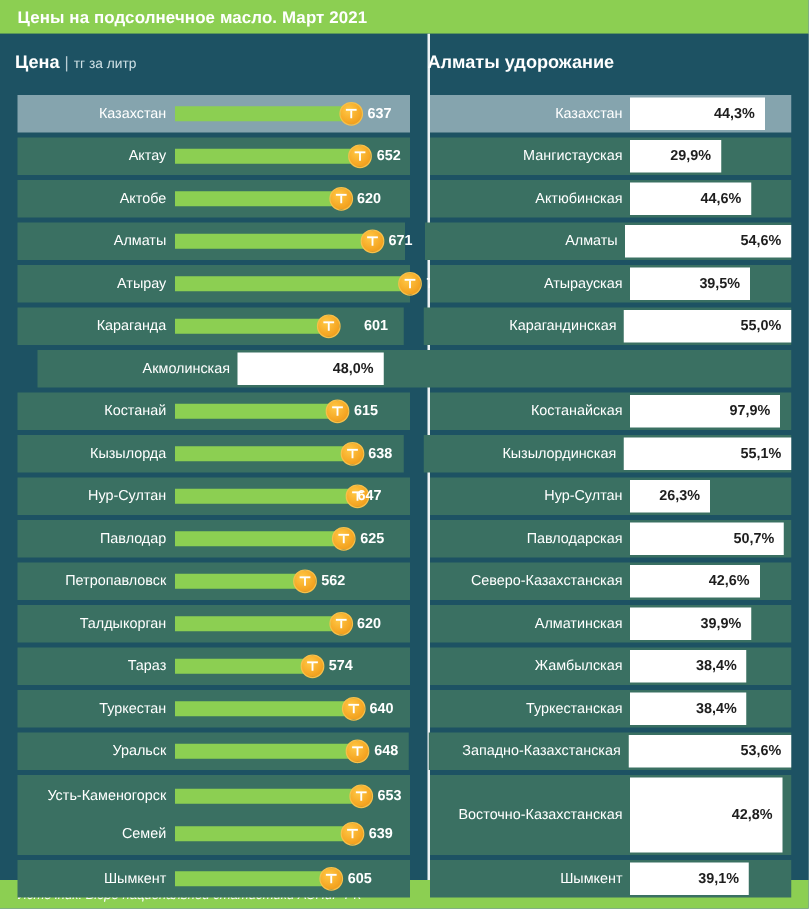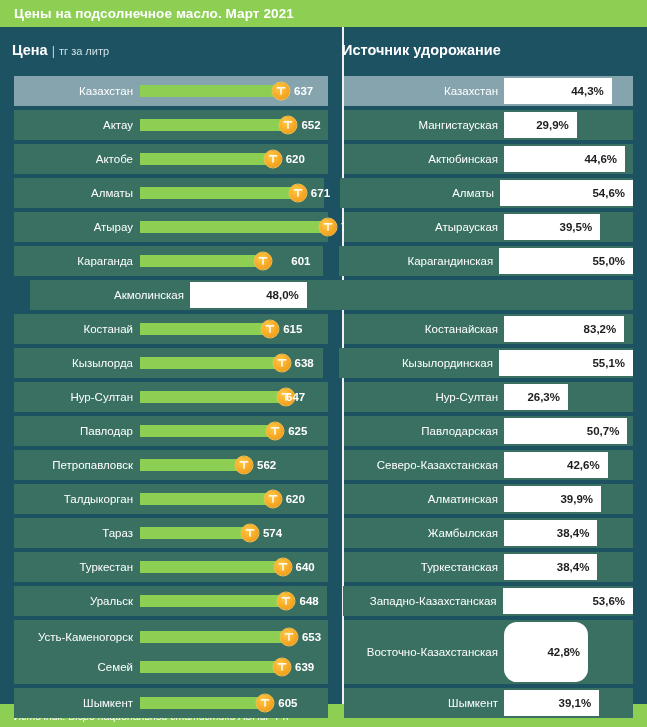--- a/index.html
+++ b/index.html
@@ -238,21 +238,21 @@
     <span class="title-text">Цены на подсолнечное масло. Март 2021</span>
   </div>
 
   <div class="col-header">
     <div class="col-left">
       <span class="hdr-strong">Цена</span>
       <span class="hdr-sep">|</span>
       <span class="hdr-sub">тг за литр</span>
     </div>
     <div class="col-right">
-      <span class="hdr-strong">Источник удорожание</span>
+      <span class="hdr-strong">Алматы удорожание</span>
     </div>
   </div>
 
   <div class="board">
     <div class="divider-line"></div>
     <div id="rows-host">
         <div class="row highlight">
           <div class="cell-left">
             <div class="subrow">
               <div class="name-left">Казахстан</div>
@@ -317,21 +317,21 @@
                   </svg>
                 </div>
                 <div class="value-left" style="left: 145.659px;">620</div>
               </div>
             </div>
           </div>
           <div class="cell-gap"></div>
           <div class="cell-right">
             <div class="name-right">Актюбинская</div>
             <div class="pct-track">
-              <div class="bar-white" style="width: 121px;">
+              <div class="bar-white" style="width: 97px;">
                 <span class="pct-value">44,6%</span>
               </div>
             </div>
           </div>
         </div>
         <div class="row">
           <div class="cell-left">
             <div class="subrow">
               <div class="name-left">Алматы</div>
               <div class="bar-wrap">
@@ -433,21 +433,21 @@
                 </div>
                 <div class="value-left" style="left: 143.188px;">615</div>
               </div>
             </div>
           </div>
           <div class="cell-gap"></div>
           <div class="cell-right">
             <div class="name-right">Костанайская</div>
             <div class="pct-track">
               <div class="bar-white" style="width: 120.207px;">
-                <span class="pct-value">83,2%</span>
+                <span class="pct-value">97,9%</span>
               </div>
             </div>
           </div>
         </div>
         <div class="row">
           <div class="cell-left">
             <div class="subrow">
               <div class="name-left">Кызылорда</div>
               <div class="bar-wrap">
                 <div class="bar-green" style="width: 141.553px;"></div>
@@ -679,21 +679,21 @@
                   </svg>
                 </div>
                 <div class="value-left" style="left: 155.047px;">639</div>
               </div>
             </div>
           </div>
           <div class="cell-gap"></div>
           <div class="cell-right">
             <div class="name-right">Восточно-Казахстанская</div>
             <div class="pct-track">
-              <div class="bar-white" style="width: 84px; border-radius: 13px;">
+              <div class="bar-white" style="width: 122px;">
                 <span class="pct-value">42,8%</span>
               </div>
             </div>
           </div>
         </div>
         <div class="row">
           <div class="cell-left">
             <div class="subrow">
               <div class="name-left">Шымкент</div>
               <div class="bar-wrap">

